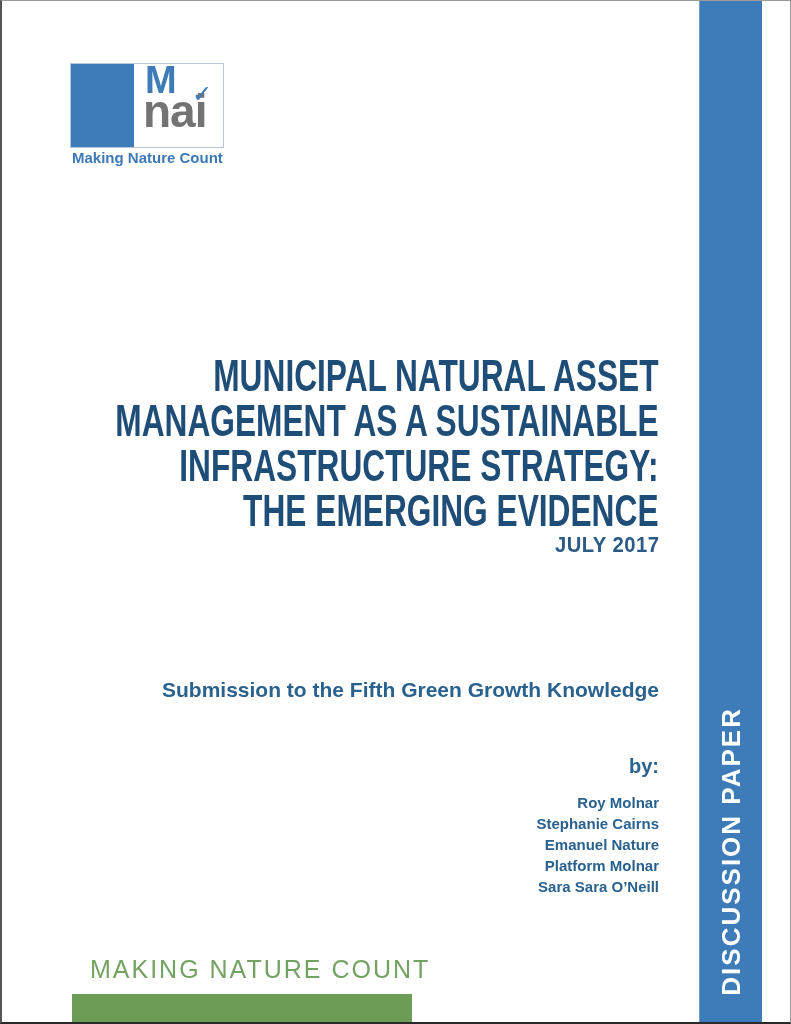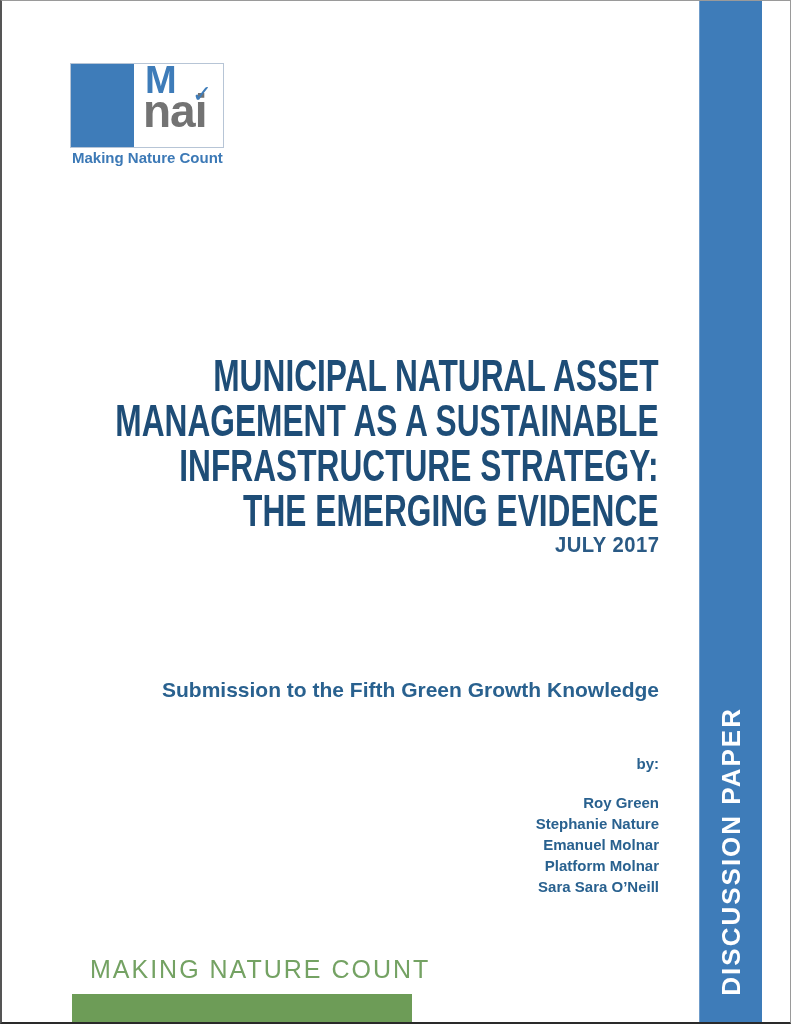--- a/index.html
+++ b/index.html
@@ -67,21 +67,21 @@
     position: absolute; right: 131px; top: 671px;
     text-align: right; white-space: nowrap;
     font-size: 21px; font-weight: 700; color: #29618f;
     line-height: 35px;
     margin-left: 44px;
   }
 
   
   .byline-label {
     position: absolute; right: 131px; top: 754px;
-    font-size: 15px; font-weight: 700; color: #29618f;
+    font-size: 20px; font-weight: 700; color: #29618f;
   }
   .authors-block {
     position: absolute; right: 131px; top: 791px;
     text-align: right;
     font-size: 15px; font-weight: 700; color: #29618f;
     line-height: 21px;
   }
 
   
   .footer-slogan {
@@ -133,23 +133,23 @@
     <div>THE EMERGING EVIDENCE</div>
   </div>
   <div class="report-date">JULY 2017</div>
 
   <div class="subtitle-block">
     <div>Submission to the Fifth Green Growth Knowledge</div>
   </div>
 
   <div class="byline-label">by:</div>
   <div class="authors-block">
-    <div>Roy Green</div>
-    <div>Stephanie Nature</div>
-    <div>Emanuel Molnar</div>
+    <div>Roy Molnar</div>
+    <div>Stephanie Cairns</div>
+    <div>Emanuel Nature</div>
     <div>Platform Molnar</div>
     <div>Sara Sara O’Neill</div>
   </div>
 
   <div class="footer-slogan">MAKING NATURE COUNT</div>
   <div class="footer-green-bar"></div>
 
   <div class="side-band">
     <div class="side-band-label">DISCUSSION PAPER</div>
   </div>

